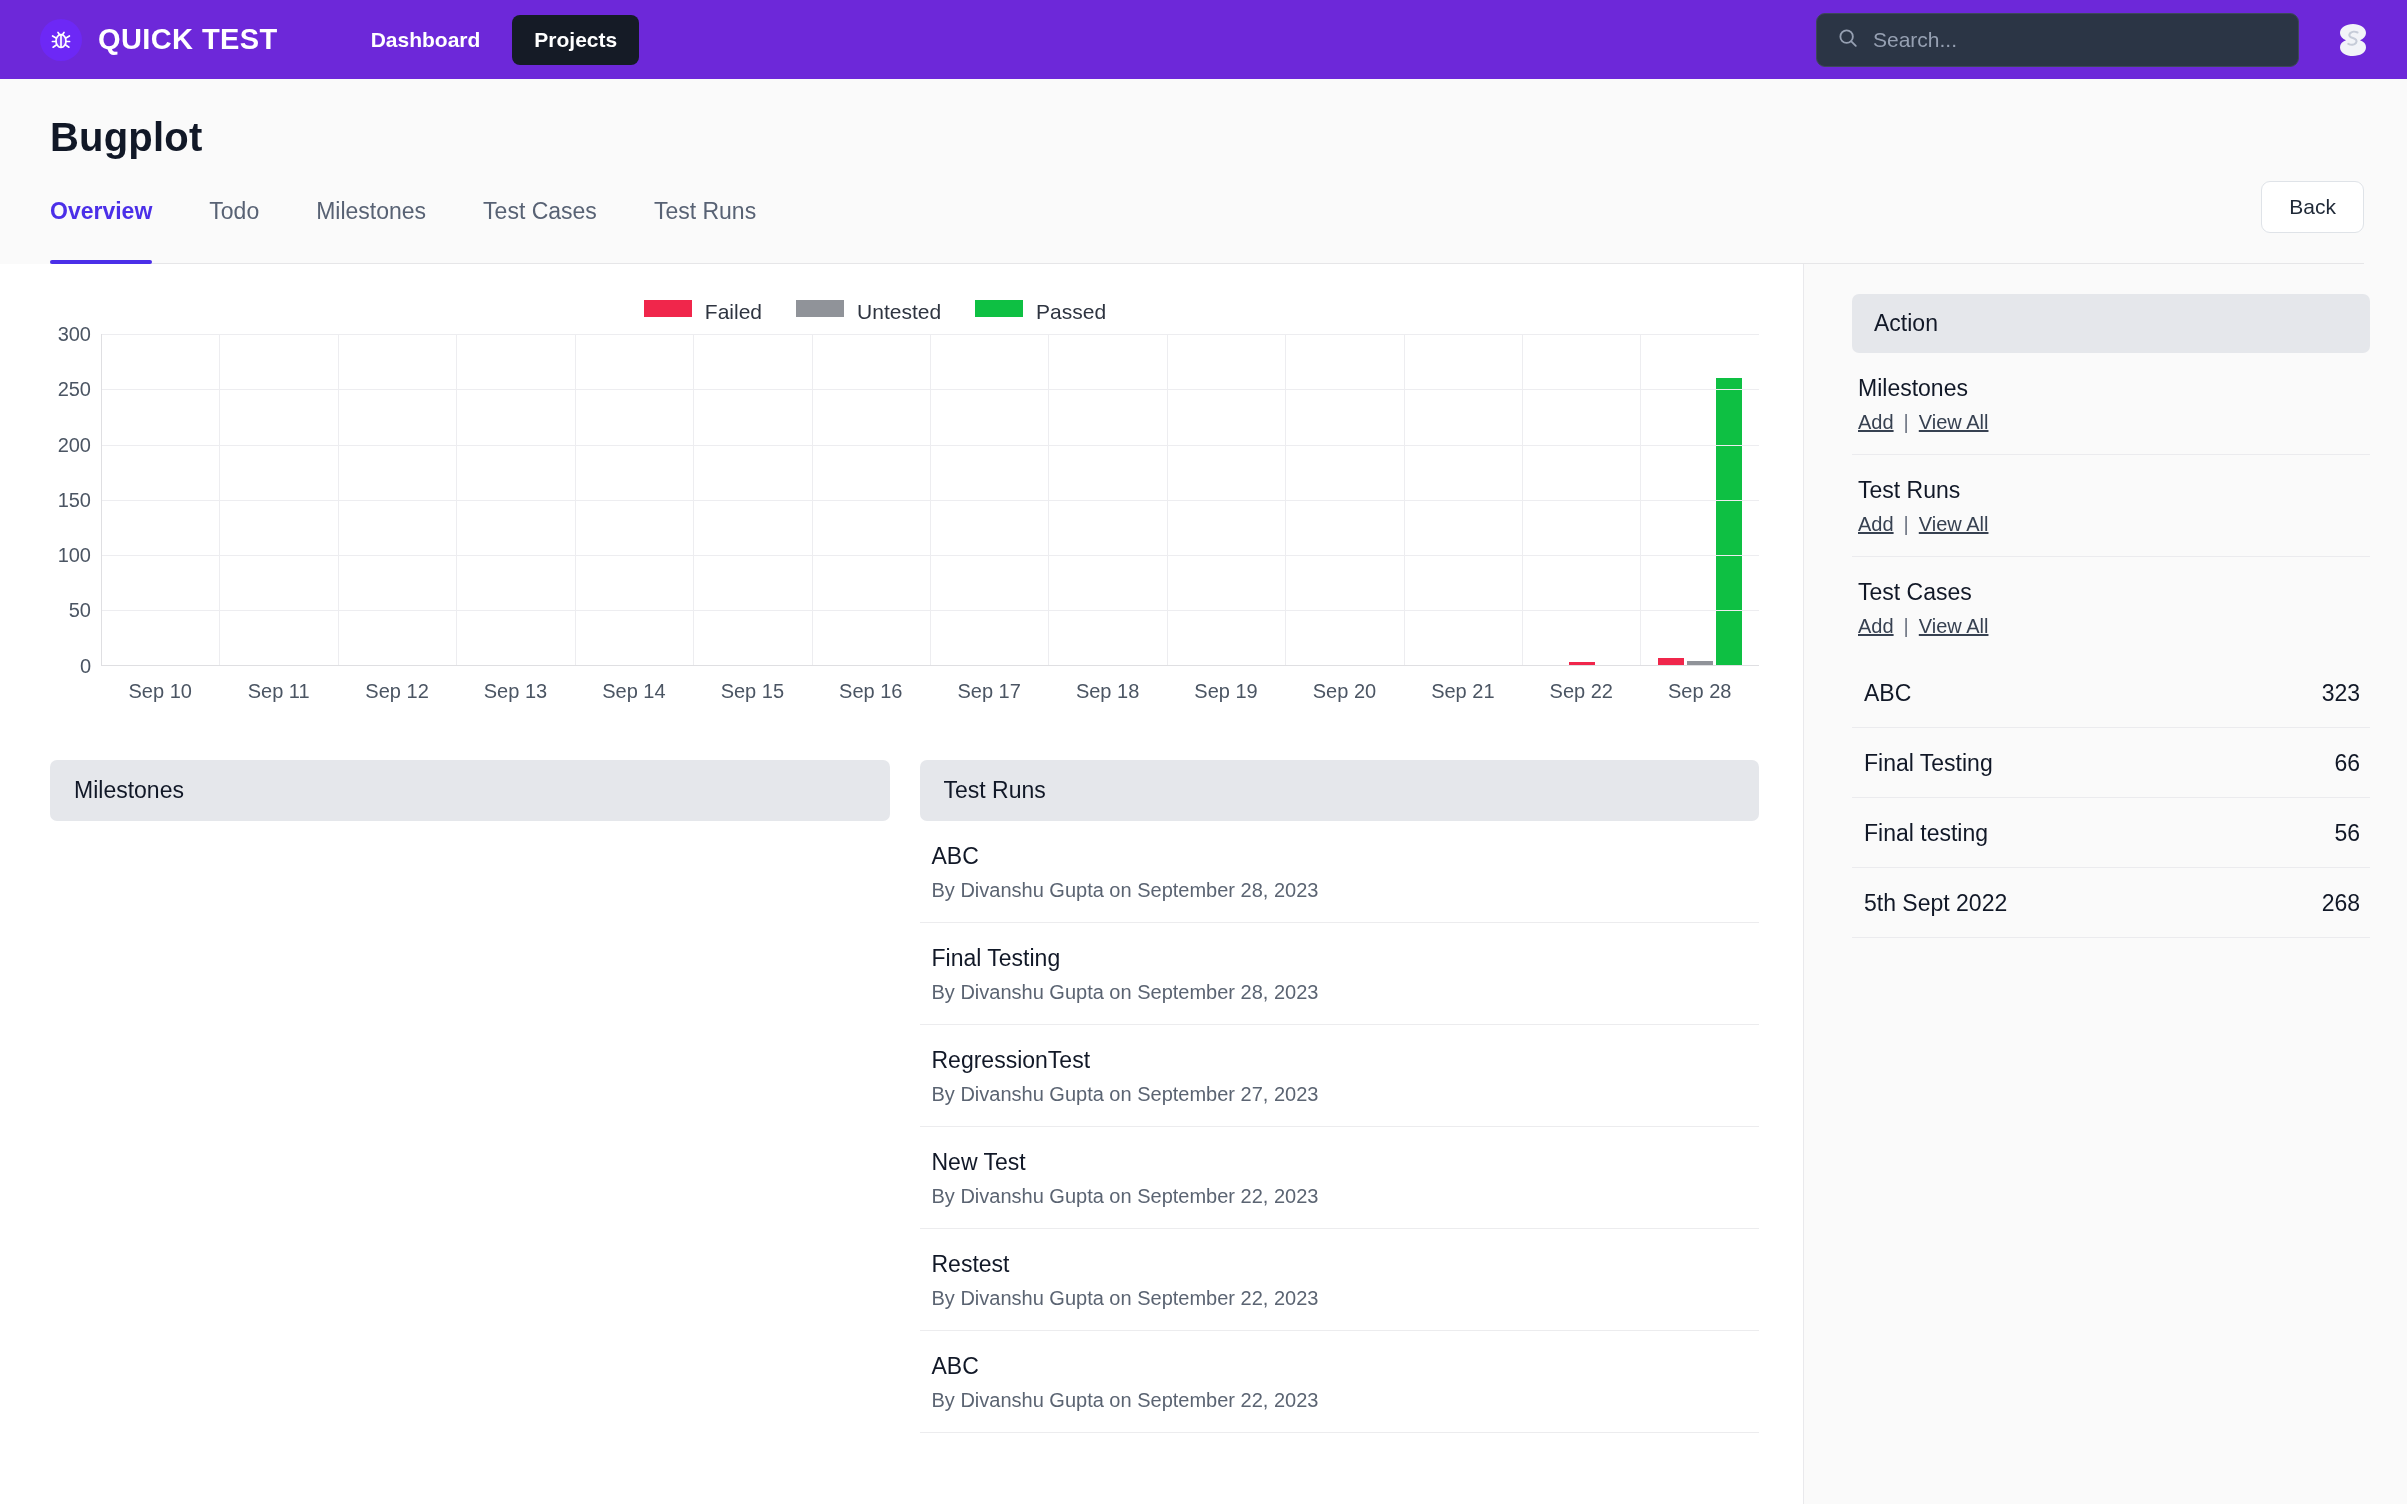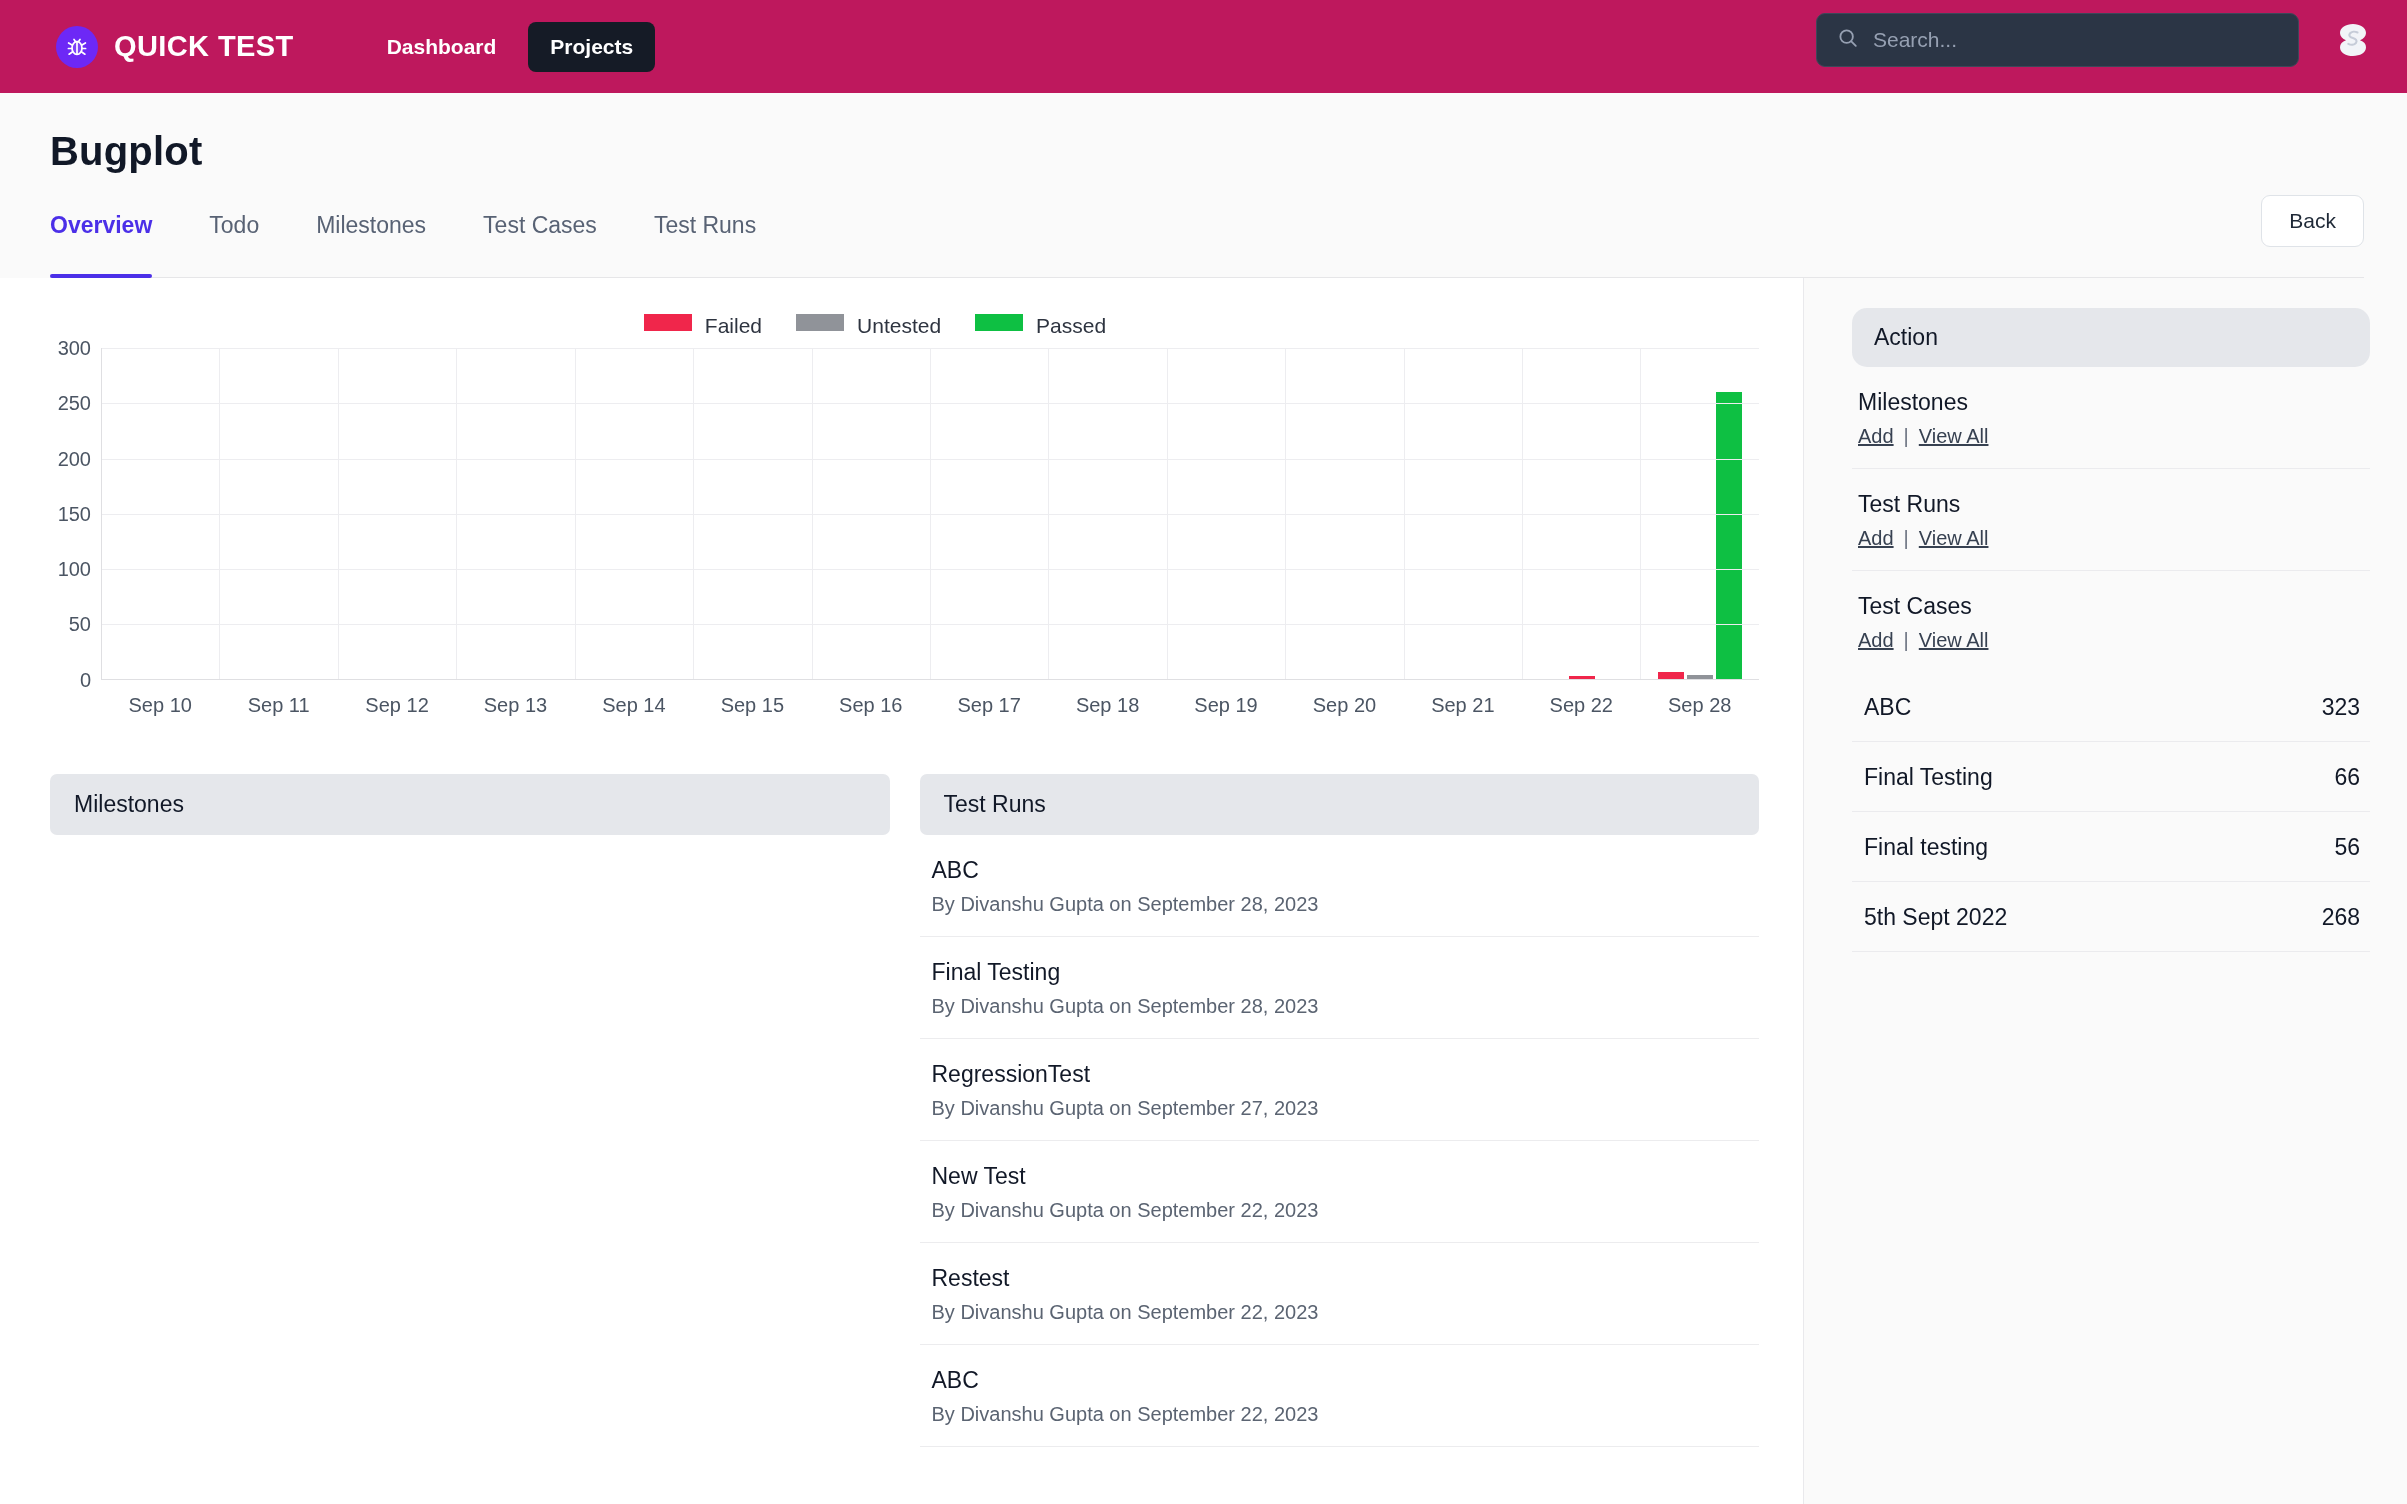--- a/index.html
+++ b/index.html
@@ -5,25 +5,25 @@
   * { box-sizing: border-box; margin: 0; padding: 0; }
   html, body {
     width: 2408px; height: 1505px;
     font-family: "Liberation Sans", sans-serif;
     background: #ffffff;
     overflow: hidden;
   }
 
   
   .topnav {
-    height: 93px;
-    background: #be185d;
+    height: 79px;
+    background: #6d28d9;
     display: flex;
     align-items: center;
-    padding: 0 38px 0 56px;
+    padding: 0 38px 0 40px;
     position: relative;
   }
   .brand { display: flex; align-items: center; gap: 16px; }
   .brand-logo {
     width: 42px; height: 42px; border-radius: 50%;
     background: #6d28f6;
     display: flex; align-items: center; justify-content: center;
   }
   .brand-logo svg { display:block; }
   .brand-name {
@@ -158,21 +158,21 @@
   }
   .panel-row {
     padding: 22px 12px 20px 12px;
     border-bottom: 1px solid #ececee;
   }
   .row-title { font-size: 23px; color: #111827; margin-bottom: 9px; }
   .row-sub { font-size: 20px; color: #5b6472; }
 
   
   .side-head {
-    background: #e5e7eb; border-radius: 15px;
+    background: #e5e7eb; border-radius: 7px;
     padding: 16px 22px;
     font-size: 23px; color: #111827;
   }
   .side-group {
     padding: 22px 6px 20px 6px;
     border-bottom: 1px solid #ebebee;
   }
   .side-group:last-child { border-bottom: none; }
   .side-group-title { font-size: 23px; color: #111827; margin-bottom: 9px; }
   .side-links { display: flex; align-items: center; gap: 10px; }

